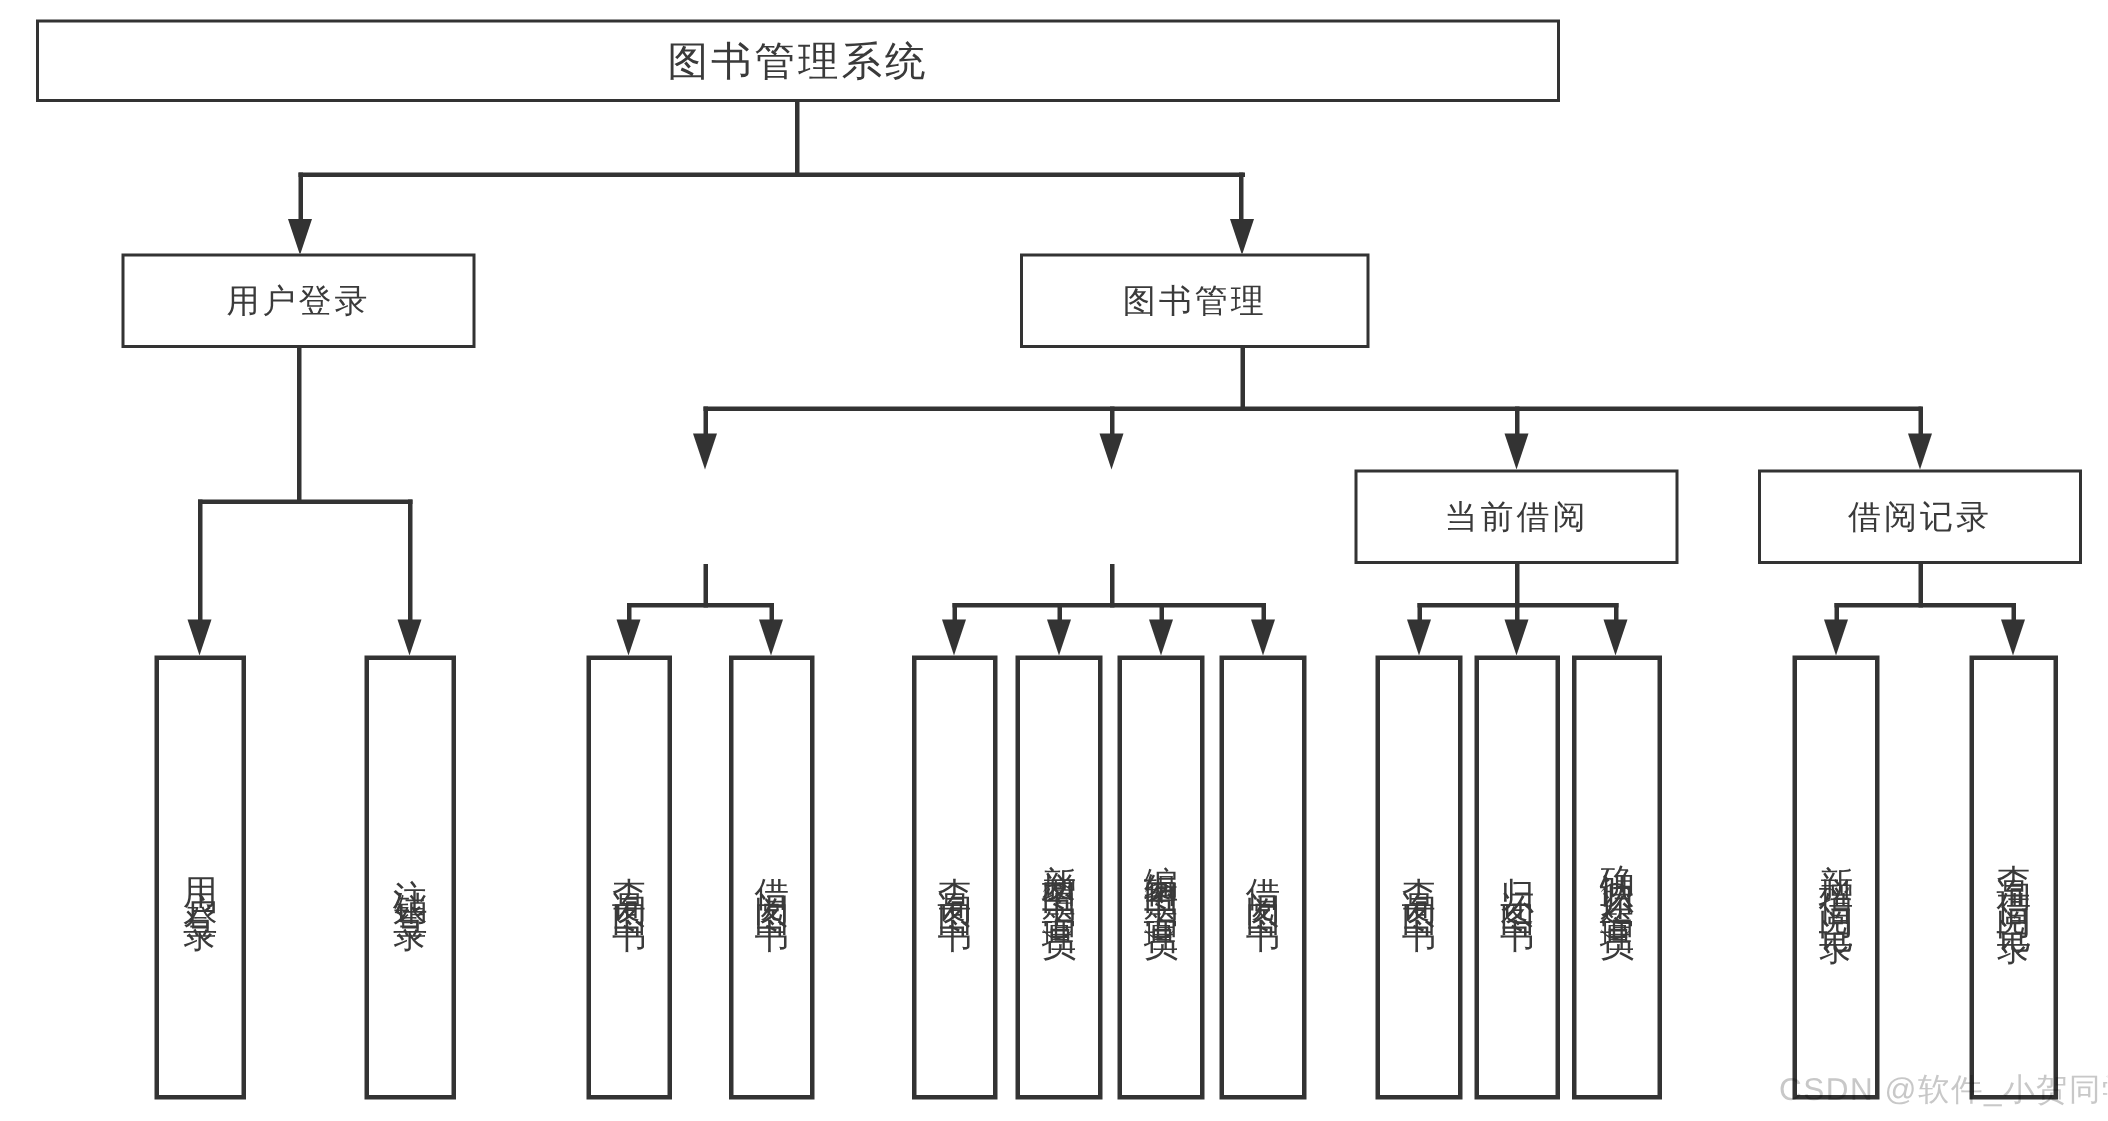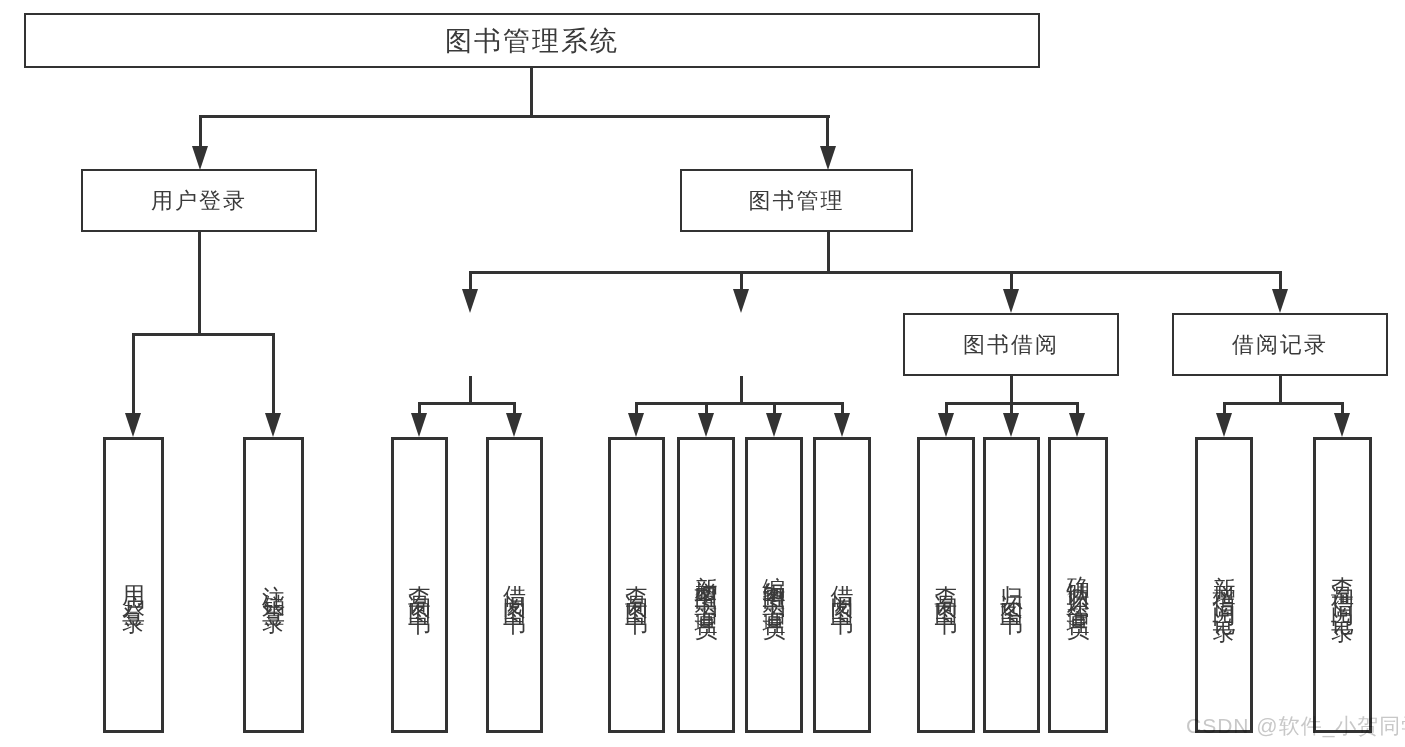--- a/index.html
+++ b/index.html
@@ -98,21 +98,21 @@
   <div class="vline" style="left:469px; top:271px; height:20px;"></div>
   <div class="arrow" style="left:462px; top:289px;"></div>
   <div class="vline" style="left:740px; top:271px; height:20px;"></div>
   <div class="arrow" style="left:733px; top:289px;"></div>
   <div class="vline" style="left:1010px; top:271px; height:20px;"></div>
   <div class="arrow" style="left:1003px; top:289px;"></div>
   <div class="vline" style="left:1279px; top:271px; height:20px;"></div>
   <div class="arrow" style="left:1272px; top:289px;"></div>
 
   <div class="box" style="left:903px; top:313px; width:216px; height:63px;">
-    <span class="label">图书借阅</span>
+    <span class="label">当前借阅</span>
   </div>
   <div class="box" style="left:1172px; top:313px; width:216px; height:63px;">
     <span class="label">借阅记录</span>
   </div>
 
   <div class="vline" style="left:469px; top:376px; height:29px;"></div>
   <div class="hline" style="left:418px; top:402px; width:98px;"></div>
   <div class="vline" style="left:418px; top:402px; height:13px;"></div>
   <div class="arrow" style="left:411px; top:413px;"></div>
   <div class="vline" style="left:513px; top:402px; height:13px;"></div>

